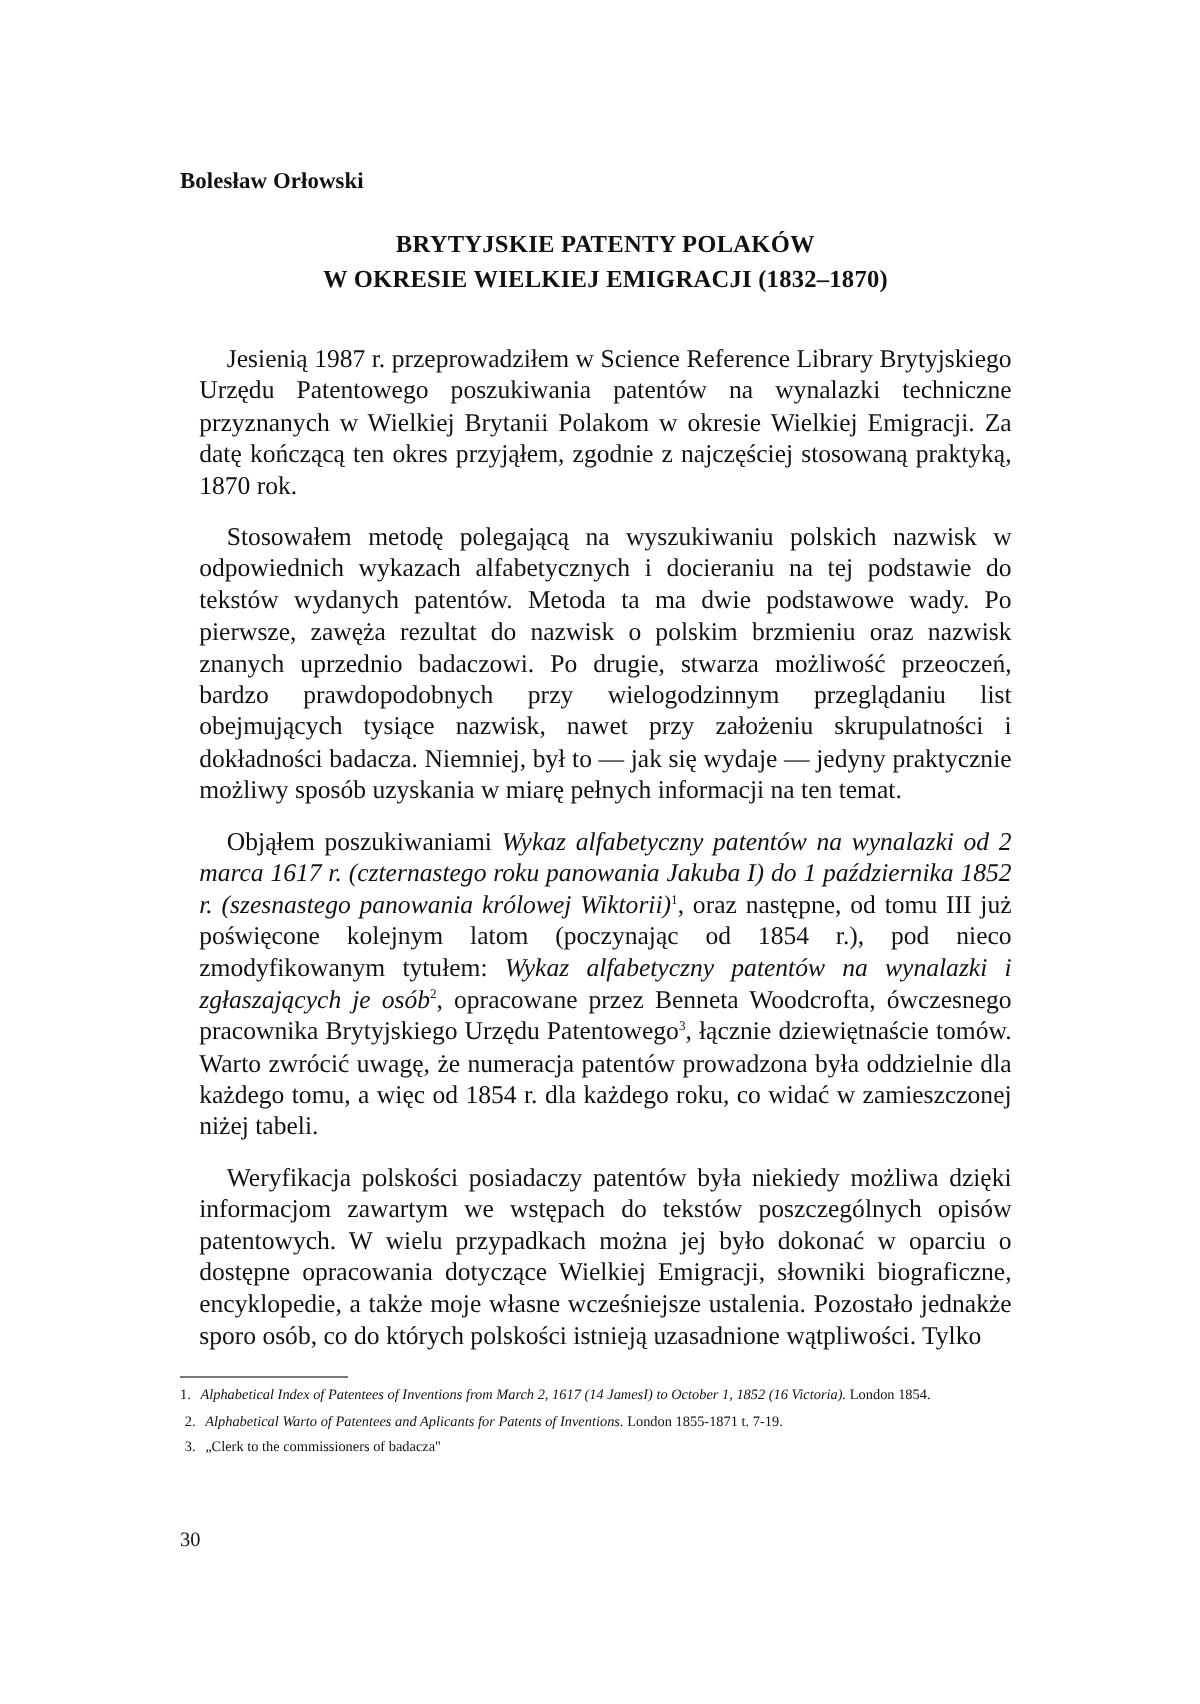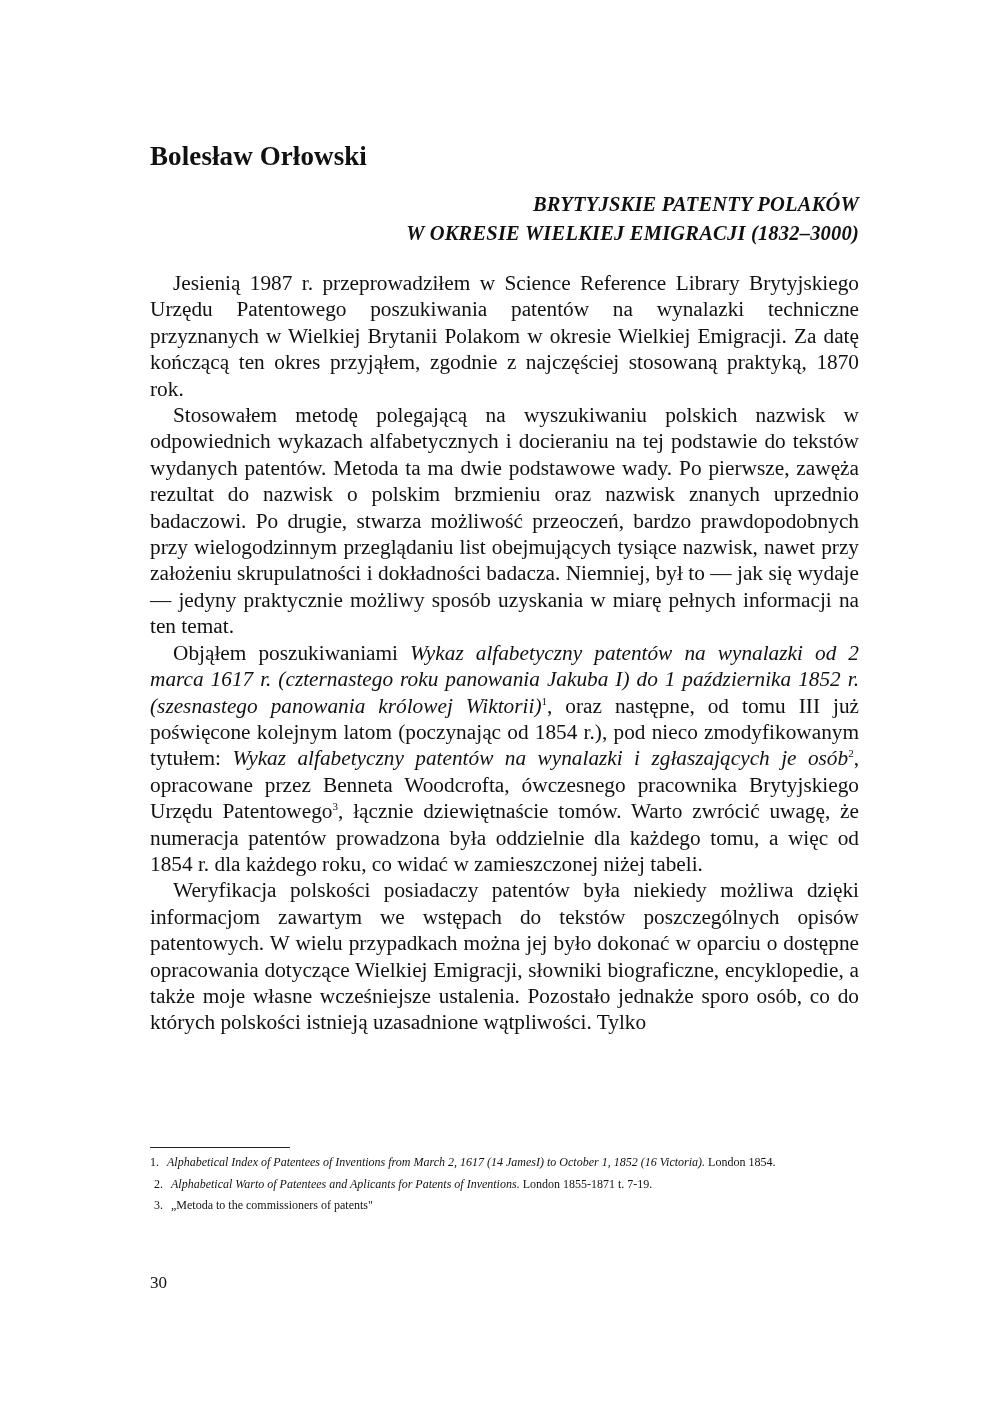--- a/index.html
+++ b/index.html
@@ -19,47 +19,46 @@
     position: absolute;
     left: 150px;
     top: 0;
     width: 709px;
   }
   .author {
     position: absolute;
     top: 141px;
     left: 0;
     font-weight: bold;
-    font-size: 27px;
+    font-size: 19px;
     letter-spacing: 0.1px;
   }
   .title {
     position: absolute;
     top: 190px;
     left: 0;
     width: 709px;
-    text-align: right;
+    text-align: center;
     font-weight: bold;
     font-size: 20.5px;
     line-height: 29px;
     letter-spacing: 0.2px;
-    font-style: italic;
   }
   .title div { display: block; }
   .body {
     position: absolute;
     top: 270px;
     left: 0;
     width: 709px;
     font-size: 21.3px;
     line-height: 26.4px;
     text-align: justify;
   }
   .body p {
-    margin: 0;
+    margin: 16px;
     text-indent: 23px;
     text-align: justify;
   }
   .body p.first { text-indent: 23px; }
   .body i { }
   .body sup {
     font-size: 11px;
     line-height: 0;
     vertical-align: 8px;
   }
@@ -95,39 +94,39 @@
 </style>
 </head>
 <body>
 
 <div class="page">
 
   <div class="author">Bolesław Orłowski</div>
 
   <div class="title">
     <div>BRYTYJSKIE PATENTY POLAKÓW</div>
-    <div>W OKRESIE WIELKIEJ EMIGRACJI (1832–3000)</div>
+    <div>W OKRESIE WIELKIEJ EMIGRACJI (1832–1870)</div>
   </div>
 
   <div class="body">
     <p class="first">
       <span>Jesienią 1987 r. przeprowadziłem w Science Reference Library Brytyjskiego Urzędu Patentowego poszukiwania patentów na wynalazki techniczne przyznanych w Wielkiej Brytanii Polakom w okresie Wielkiej Emigracji. Za datę kończącą ten okres przyjąłem, zgodnie z najczęściej stosowaną praktyką, 1870 rok.</span>
     </p>
     <p>
       <span>Stosowałem metodę polegającą na wyszukiwaniu polskich nazwisk w odpowiednich wykazach alfabetycznych i docieraniu na tej pod­stawie do tekstów wydanych patentów. Metoda ta ma dwie podsta­wowe wady. Po pierwsze, zawęża rezultat do nazwisk o polskim brzmieniu oraz nazwisk znanych uprzednio badaczowi. Po drugie, stwarza możliwość przeoczeń, bardzo prawdopodobnych przy wielo­godzinnym przeglądaniu list obejmujących tysiące nazwisk, nawet przy założeniu skrupulatności i dokładności badacza. Niemniej, był to — jak się wydaje — jedyny praktycznie możliwy sposób uzyskania w miarę pełnych informacji na ten temat.</span>
     </p>
     <p><span>Objąłem poszukiwaniami </span><i>Wykaz alfabetyczny patentów na wyna­lazki od 2 marca 1617 r. (czternastego roku panowania Jakuba I) do 1 października 1852 r. (szesnastego panowania królowej Wiktorii)</i><sup>1</sup><span>, oraz następne, od tomu III już poświęcone kolejnym latom (poczy­nając od 1854 r.), pod nieco zmodyfikowanym tytułem: </span><i>Wykaz alfa­betyczny patentów na wynalazki i zgłaszających je osób</i><sup>2</sup><span>, opracowane przez Benneta Woodcrofta, ówczesnego pracownika Brytyjskiego Urzędu Patentowego</span><sup>3</sup><span>, łącznie dziewiętnaście tomów. Warto zwrócić uwagę, że numeracja patentów prowadzona była oddzielnie dla każdego tomu, a więc od 1854 r. dla każdego roku, co widać w zamieszczonej niżej tabeli.</span></p>
     <p>
       <span>Weryfikacja polskości posiadaczy patentów była niekiedy możliwa dzięki informacjom zawartym we wstępach do tekstów poszczególnych opisów patentowych. W wielu przypadkach można jej było dokonać w oparciu o dostępne opracowania dotyczące Wielkiej Emigracji, słowniki biograficzne, encyklopedie, a także moje własne wcześniejsze ustalenia. Pozostało jednakże sporo osób, co do których polskości istnieją uzasadnione wątpliwości. Tylko</span>
     </p>
   </div>
 
   <div class="fn-rule"></div>
 
   <div class="footnotes">
     <div class="fn"><span class="fn-num">1.</span><i>Alphabetical Index of Patentees of Inventions from March 2, 1617 (14 JamesI) to October 1, 1852 (16 Victoria).</i><span> London 1854.</span></div>
     <div class="fn indented"><span class="fn-num">2.</span><i>Alphabetical Warto of Patentees and Aplicants for Patents of Inventions.</i><span> London 1855-1871 t. 7-19.</span></div>
-    <div class="fn indented"><span class="fn-num">3.</span><i></i><span>„Metoda to the commissioners of patents"</span></div>
+    <div class="fn indented"><span class="fn-num">3.</span><i></i><span>„Clerk to the commissioners of badacza"</span></div>
   </div>
 
   <div class="page-number">30</div>
 
 </div>
 
 </body></html>

